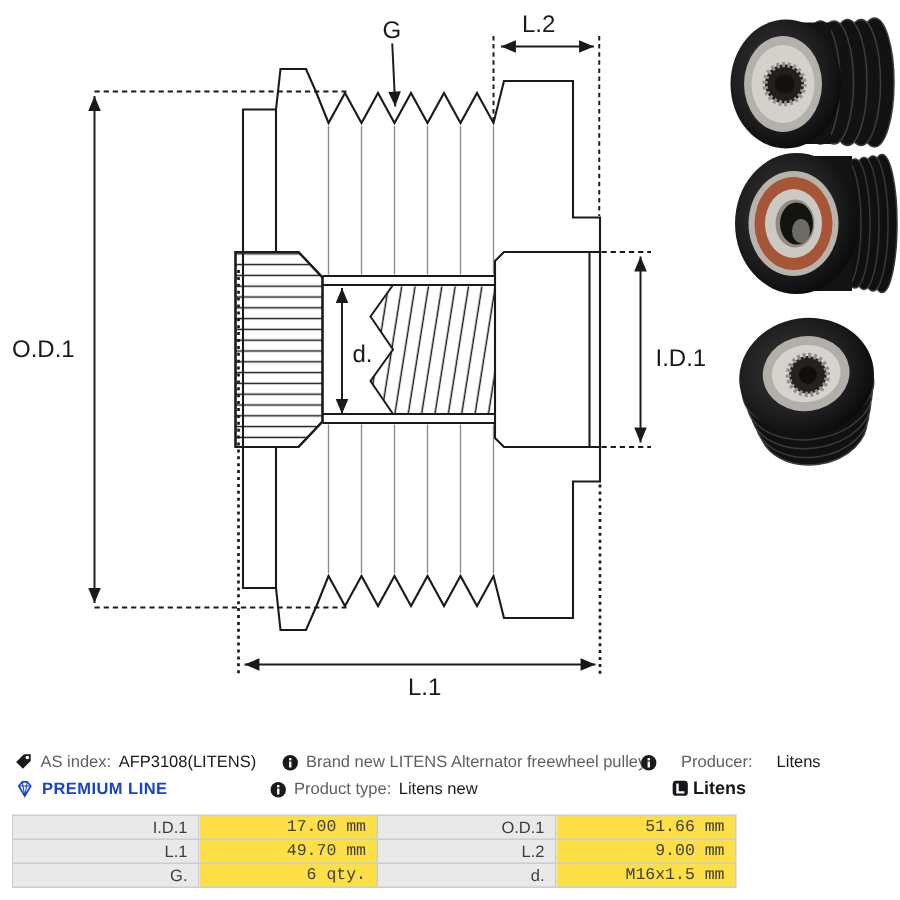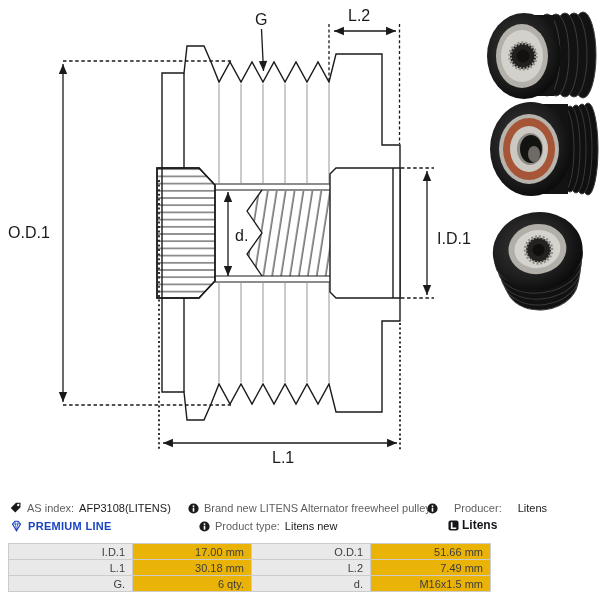--- a/index.html
+++ b/index.html
@@ -19,21 +19,21 @@
     font-size:12px;font-weight:bold;color:#16161a;}
   table.spec{
     position:absolute;left:8px;top:543px;width:482px;
     border-collapse:collapse;font-size:11px;color:#3d3d3d;table-layout:fixed;
   }
   table.spec td{
     border:1px solid #cccccc;height:15px;text-align:right;
     padding:0 7px 0 0;overflow:hidden;
   }
   td.lbl{background:#e9e9e9;}
-  td.val{background:#eab308;}
+  td.val{background:#fde047;font-family:Liberation Mono, monospace;}
   col.c1{width:124px}col.c2{width:119px}col.c3{width:119px}col.c4{width:120px}
 </style>
 </head>
 <body>
 
 <svg width="600" height="497" viewBox="0 0 600 497" style="position:absolute;left:0;top:0">
   <defs>
     <marker id="arw" viewBox="0 0 10 10" refX="9.5" refY="5" markerWidth="8.5" markerHeight="8.5" orient="auto-start-reverse">
       <path d="M0.5,1.2 L9.5,5 L0.5,8.8 Z" fill="#1a1a1a"></path>
     </marker>
@@ -193,21 +193,21 @@
 
 <div class="info-item" style="left:188px;top:501px;">
   <svg class="ic" width="11" height="11" viewBox="0 0 14 14">
     <circle cx="7" cy="7" r="6.5" fill="#1a1a1a"></circle>
       <rect x="6" y="6" width="2" height="5" fill="#fff"></rect>
       <rect x="6" y="3" width="2" height="2" fill="#fff"></rect>
   </svg>
   <span>Brand new LITENS Alternator freewheel pulley</span>
 </div>
 
-<div class="info-item" style="left:199px;top:519px;">
+<div class="info-item" style="left:180px;top:519px;">
   <svg class="ic" width="11" height="11" viewBox="0 0 14 14">
     <circle cx="7" cy="7" r="6.5" fill="#1a1a1a"></circle>
       <rect x="6" y="6" width="2" height="5" fill="#fff"></rect>
       <rect x="6" y="3" width="2" height="2" fill="#fff"></rect>
   </svg>
   <span>Product type:</span>
   <b>Litens new</b>
 </div>
 
 <div class="info-item" style="left:427px;top:501px;gap:16px;">
@@ -237,23 +237,23 @@
     </colgroup>
   <tbody>
       <tr>
     <td class="lbl">I.D.1</td>
     <td class="val">17.00 mm</td>
     <td class="lbl">O.D.1</td>
     <td class="val">51.66 mm</td>
   </tr>
   <tr>
     <td class="lbl">L.1</td>
-    <td class="val">30.18 mm</td>
+    <td class="val">49.70 mm</td>
     <td class="lbl">L.2</td>
-    <td class="val">7.49 mm</td>
+    <td class="val">9.00 mm</td>
   </tr>
   <tr>
     <td class="lbl">G.</td>
     <td class="val">6 qty.</td>
     <td class="lbl">d.</td>
     <td class="val">M16x1.5 mm</td>
   </tr>
 </tbody>
   </table>
 

